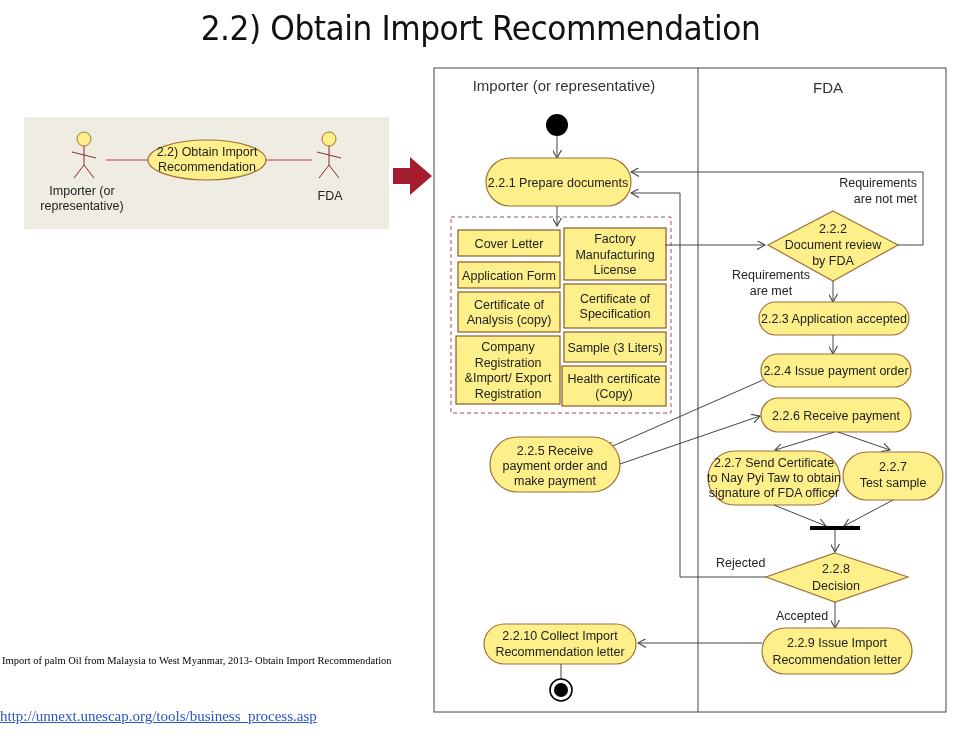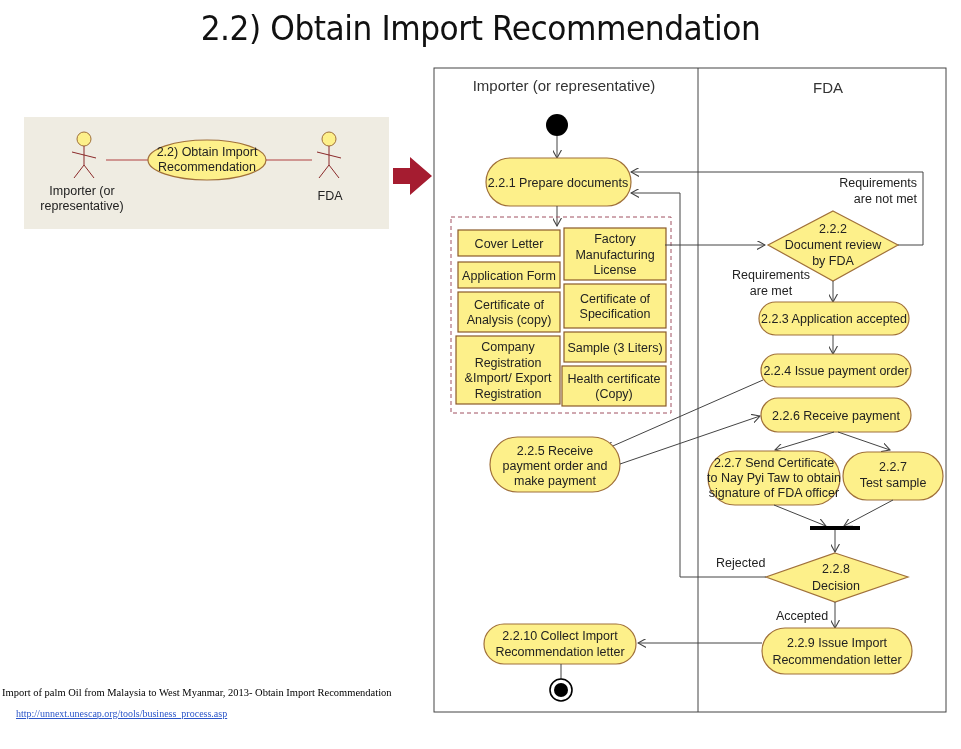--- a/index.html
+++ b/index.html
@@ -3,22 +3,22 @@
 <meta charset="utf-8">
 <style>
   html, body { margin:0; padding:0; background:#ffffff; }
   body { width:961px; height:749px; position:relative; overflow:hidden; font-family:"Liberation Sans", sans-serif; }
   #title { position:absolute; left:0; top:8px; width:961px; text-align:center; font-family:"DejaVu Sans", sans-serif; font-size:34px; color:#111; letter-spacing:-0.5px; transform:scaleX(0.92); }
   #diagram { position:absolute; left:0; top:0; }
   .lbl { font-family:"Liberation Sans", sans-serif; fill:#222; }
   .cond { font-size:12.5px; }
   .node { font-size:12.5px; text-anchor:middle; }
   .lane { font-size:15px; text-anchor:middle; fill:#333; }
-  #footer-caption { position:absolute; left:2px; top:687px; font-family:"Liberation Serif", serif; font-size:10.5px; color:#000; white-space:nowrap; }
-  #footer-link { position:absolute; left:16px; top:708px; font-family:"Liberation Serif", serif; font-size:10px; color:#2a55c8; text-decoration:underline; white-space:nowrap; }
+  #footer-caption { position:absolute; left:2px; top:655px; font-family:"Liberation Serif", serif; font-size:10.5px; color:#000; white-space:nowrap; }
+  #footer-link { position:absolute; left:0; top:708px; font-family:"Liberation Serif", serif; font-size:15px; color:#2a55c8; text-decoration:underline; white-space:nowrap; }
 </style>
 </head>
 <body>
 
 <div id="title">2.2) Obtain Import Recommendation</div>
 
 <svg id="diagram" width="961" height="749" viewBox="0 0 961 749" xmlns="http://www.w3.org/2000/svg">
   <defs>
     <marker id="arr" viewBox="0 0 10 10" refX="9" refY="5" markerWidth="9" markerHeight="9" orient="auto-start-reverse">
       <path d="M0,0 L9,5 L0,10" fill="none" stroke="#444" stroke-width="1.2"></path>

